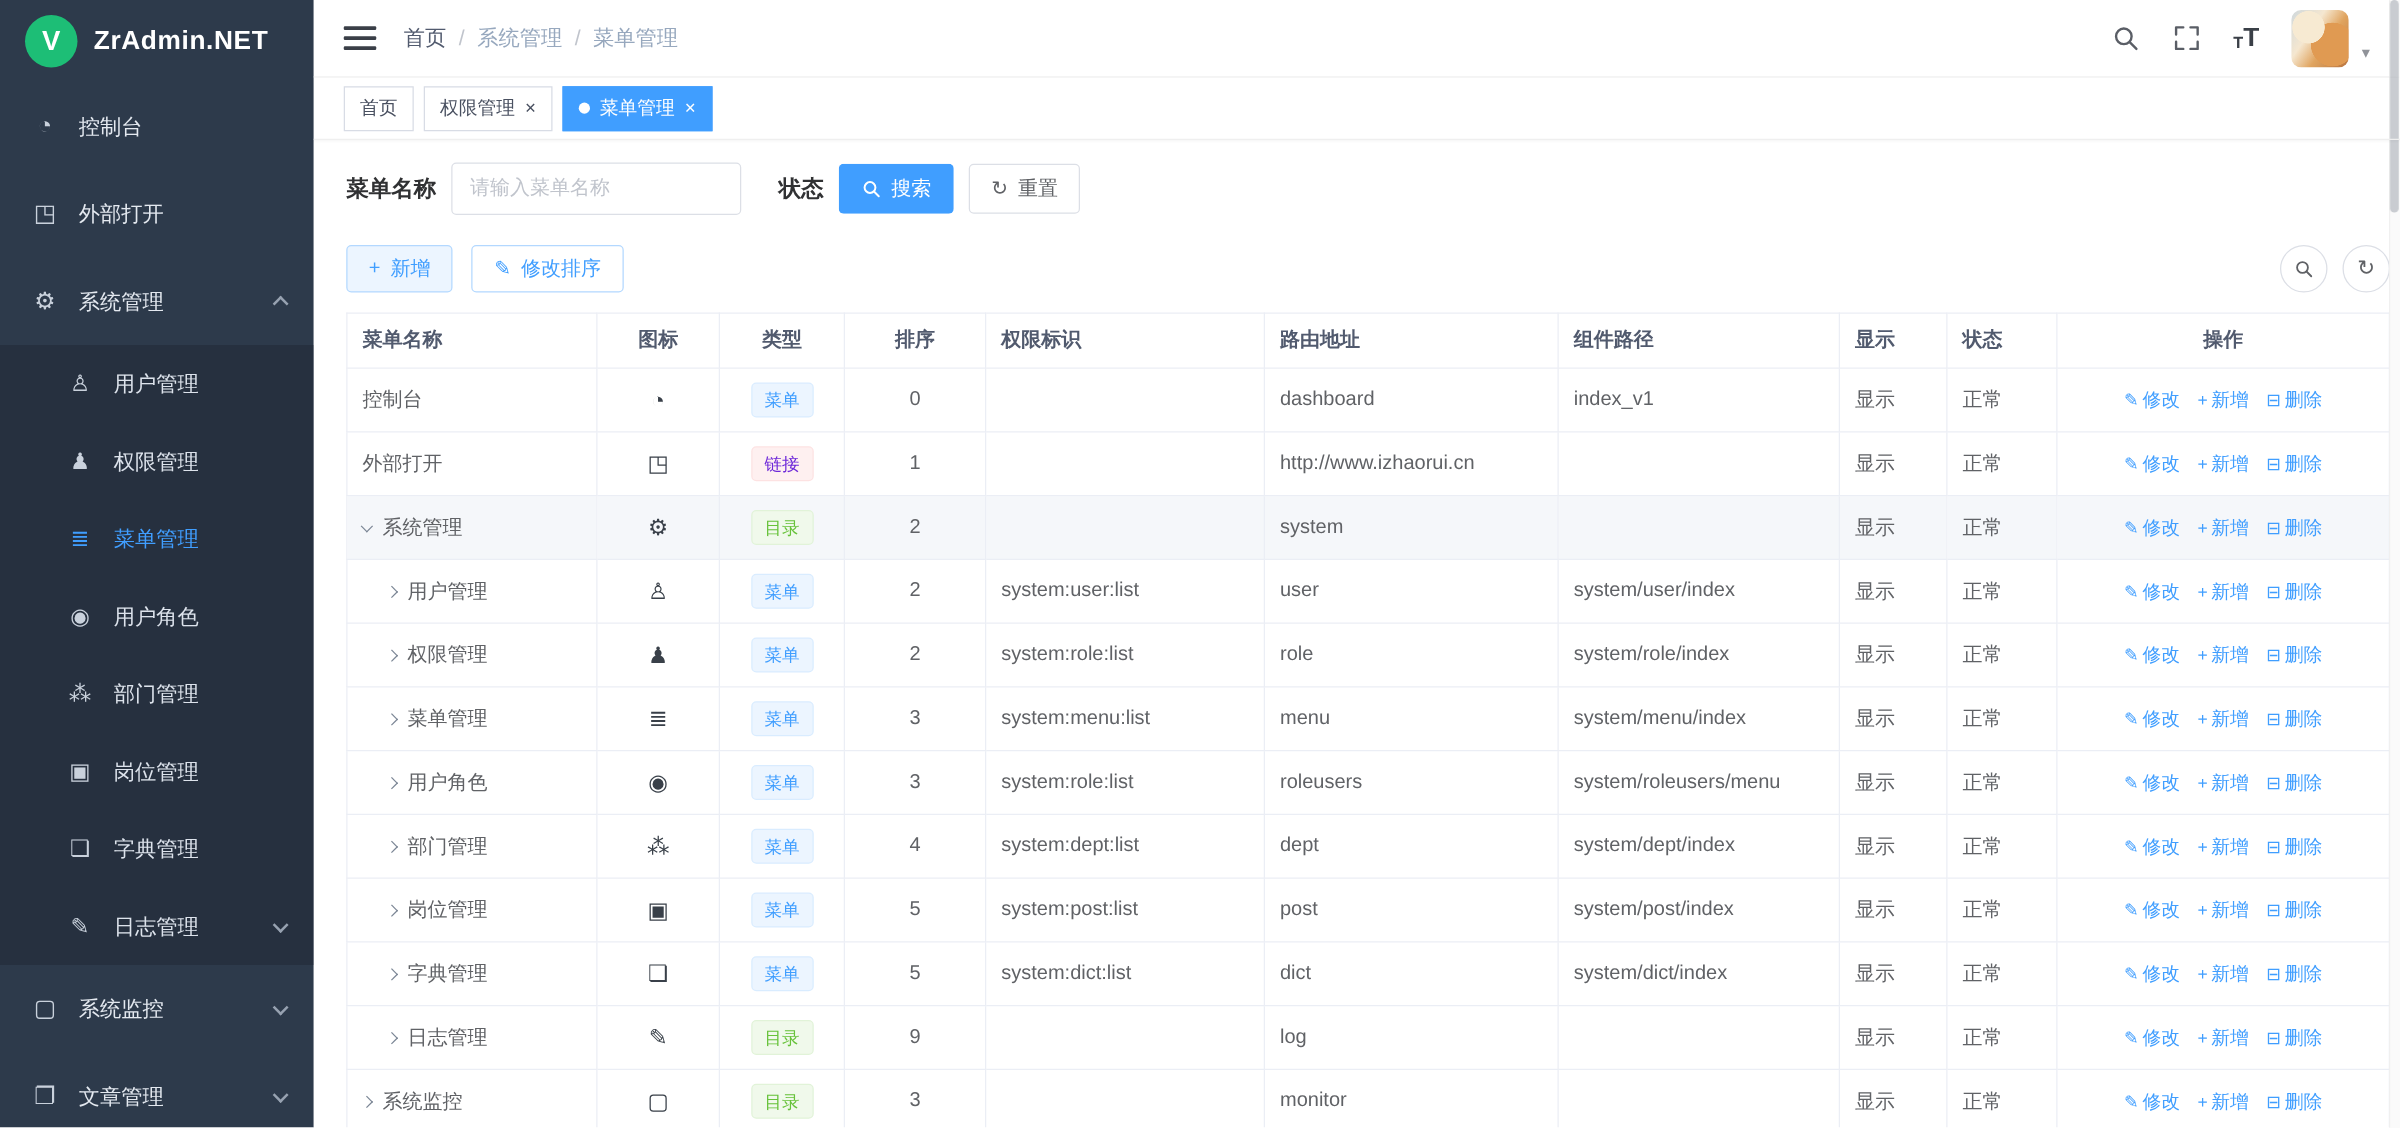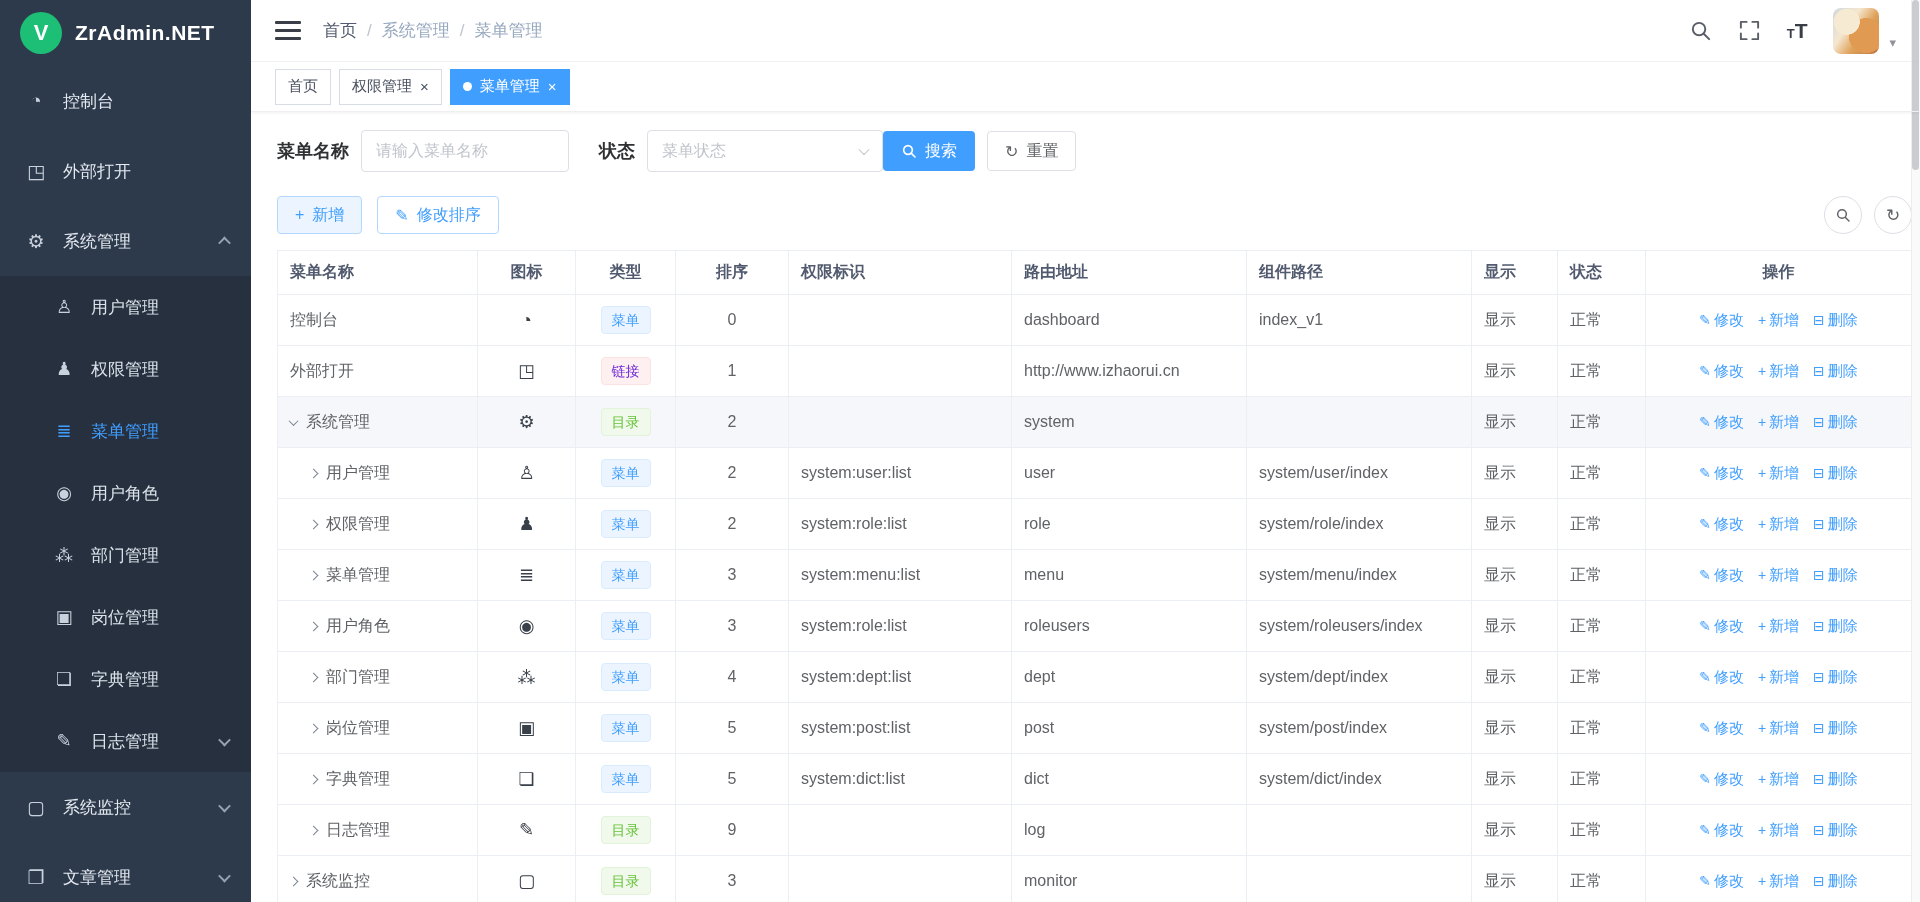--- a/index.html
+++ b/index.html
@@ -57,21 +57,21 @@
          border:1px solid #d8dce5; background:#fff; color:#495060; cursor:pointer; white-space:nowrap; }
   .tab .dot { width:9px; height:9px; border-radius:50%; background:#fff; }
   .tab .tab-close { font-size:15px; line-height:1; }
   .tab.active { background:#409eff; border-color:#409eff; color:#fff; }
 
   .content { padding:18px 8px 0 26px; flex:1; overflow:hidden; }
 
   
   .filter-row { display:flex; align-items:center; }
   .filter-label { font-size:18px; font-weight:bold; color:#303133; margin-right:12px; white-space:nowrap; }
-  .text-input { width:208px; height:42px; border:1px solid #dcdfe6; border-radius:4px; padding:0 14px;
+  .text-input { width:232px; height:42px; border:1px solid #dcdfe6; border-radius:4px; padding:0 14px;
                 font-size:16px; color:#606266; outline:none; font-family:inherit; }
   .text-input::placeholder { color:#c0c4cc; }
   .status-gap { margin-left:30px; }
   .select { width:236px; height:42px; border:1px solid #dcdfe6; border-radius:4px; padding:0 14px;
             display:flex; align-items:center; justify-content:space-between; cursor:pointer; }
   .select .sel-text { color:#c0c4cc; font-size:16px; }
   .select .chev { border-color:#c0c4cc; width:8px; height:8px; border-width:1.5px; }
   .btn { height:40px; border-radius:4px; display:inline-flex; align-items:center; gap:8px;
          font-size:16px; padding:0 17px; cursor:pointer; border:1px solid transparent; white-space:nowrap; }
   .btn-primary { background:#409eff; color:#fff; }
@@ -233,24 +233,20 @@
           <span class="tab-close">×</span>
         </div>
       </div>
 
     <div class="content">
 
       <div class="filter-row">
         <span class="filter-label">菜单名称</span>
         <input class="text-input" type="text" placeholder="请输入菜单名称" style="">
         <span class="filter-label status-gap">状态</span>
-        <div class="select">
-          <span class="sel-text">菜单状态</span>
-          <span class="chev down"></span>
-        </div>
         <button class="btn btn-primary">
           <svg width="16" height="16" viewBox="0 0 24 24" fill="none" stroke="#fff" stroke-width="2.4" stroke-linecap="round">
             <circle cx="10.5" cy="10.5" r="6.5"></circle>
               <line x1="15.6" y1="15.6" x2="21" y2="21"></line>
           </svg>
           <span>搜索</span>
         </button>
         <button class="btn btn-default">
           <span>↻</span>
           <span>重置</span>
@@ -411,21 +407,21 @@
                   <div class="name-wrap" style="padding-left: 20px;">
                     <span class="chev right"></span>
                     <span>用户角色</span>
                   </div>
                 </td>
                 <td class="c-center"><span class="cell-icon">◉</span></td>
                 <td class="c-center"><span class="tag tag-blue">菜单</span></td>
                 <td class="c-center">3</td>
                 <td>system:role:list</td>
                 <td>roleusers</td>
-                <td>system/roleusers/index</td>
+                <td>system/roleusers/menu</td>
                 <td>显示</td>
                 <td>正常</td>
                 <td class="c-center"><span class="op"><i>✎</i>修改</span><span class="op"><i>+</i>新增</span><span class="op"><i>⊟</i>删除</span></td>
               </tr>
               <tr>
                 <td>
                   <div class="name-wrap" style="padding-left: 20px;">
                     <span class="chev right"></span>
                     <span>部门管理</span>
                   </div>

